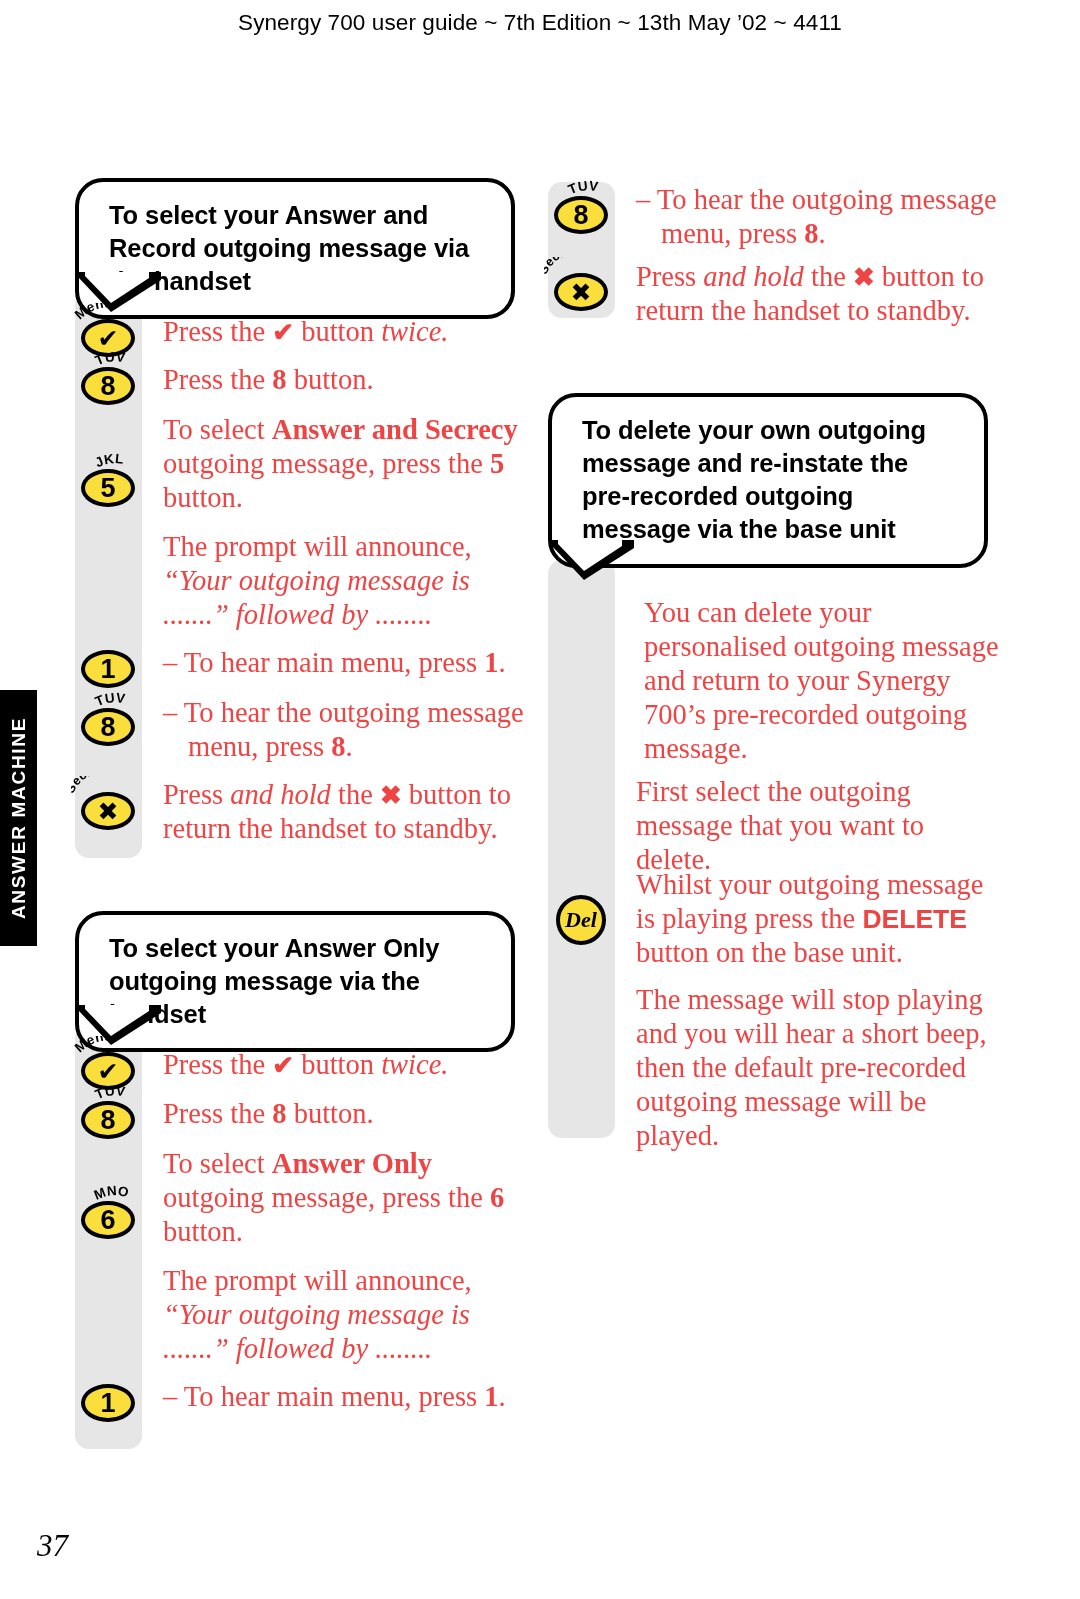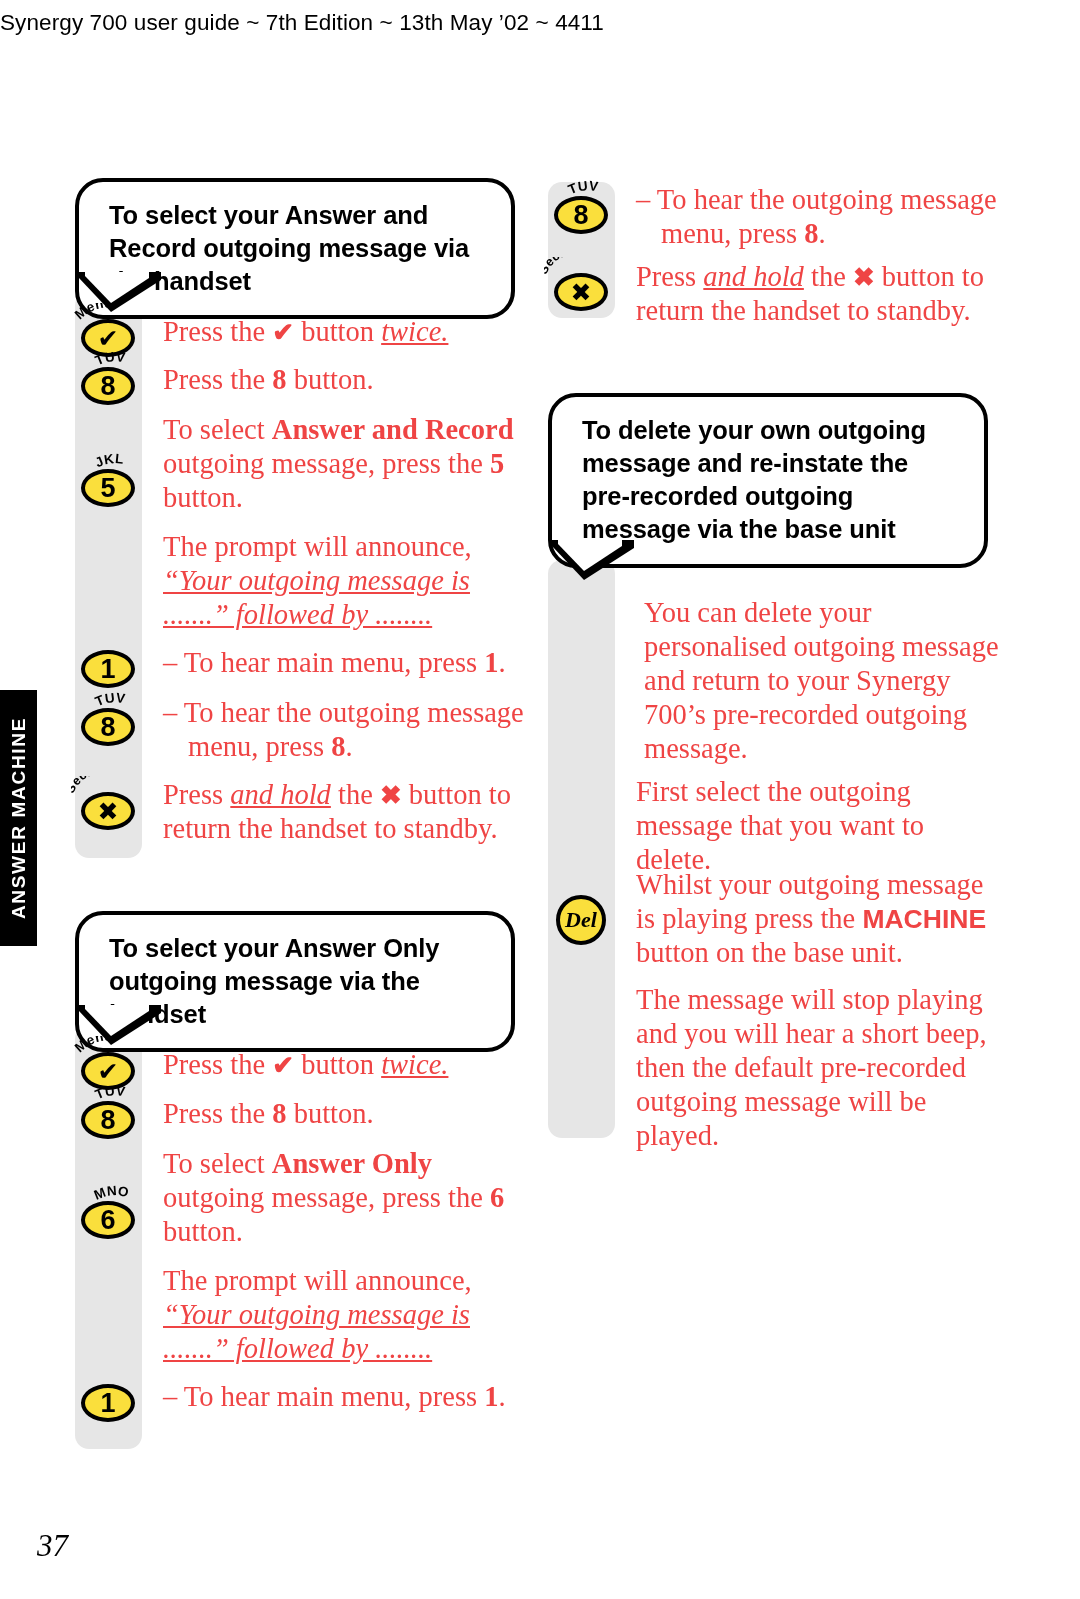--- a/index.html
+++ b/index.html
@@ -3,21 +3,21 @@
 <meta charset="utf-8">
 <style>
   html,body{margin:0;padding:0;}
   body{
     width:1080px;height:1599px;background:#ffffff;position:relative;
     font-family:"Liberation Serif", serif;overflow:hidden;
   }
 
   
   .runhead{
-    position:absolute;top:10px;left:0;width:1080px;
+    position:absolute;top:10px;left:0;width:1080px;text-align:center;
     font-family:"Liberation Sans", sans-serif;
     font-size:22.5px;letter-spacing:.1px;color:#000;
   }
 
   
   .sidetab{
     position:absolute;left:0;top:690px;width:37px;height:256px;
     background:#000;overflow:hidden;
   }
   .sidetab span{
@@ -53,21 +53,21 @@
   .tail svg{display:block;}
 
   
   .step{position:absolute;left:0;width:100%;}
   .step .txt{
     position:absolute;left:88px;width:362px;
     font-size:28.5px;line-height:1.195;color:#ef4444;
   }
   .col-right .step .txt{width:368px;}
   .txt b{font-weight:bold;}
-  .txt i{font-style:italic;text-decoration:underline;}
+  .txt i{font-style:italic;}
   .txt .sans-b{font-family:"Liberation Sans",sans-serif;font-weight:bold;font-size:26.5px;}
   .txt .xg{font-family:"Liberation Sans",sans-serif;font-weight:bold;font-size:26px;}
   .txt .chk{font-family:"Liberation Sans",sans-serif;font-weight:bold;font-size:26px;}
   .hang{padding-left:25px;text-indent:-25px;}
 
   
   .key{position:absolute;width:62px;height:46px;}
   .key .body{
     position:absolute;left:4px;top:4px;width:54px;height:38px;
     background:#fadf3c;border:4px solid #000;border-radius:50%;
@@ -154,21 +154,21 @@
 
   <div class="step" style="top:405px;">
     <div class="key" style="left:2px;top:60px;">
       <div class="body"></div>
       <svg class="arc" viewBox="0 0 74 40">
         <path id="a3" d="M14,30 A31,25 0 0 1 64,16" fill="none"></path>
         <text><textPath href="#a3" startOffset="34%">JKL</textPath></text>
       </svg>
       <div class="digit">5</div>
     </div>
-    <div class="txt" style="top:8px;">To select <b>Answer and Record</b> outgoing message, press the <b>5</b> button.</div>
+    <div class="txt" style="top:8px;">To select <b>Answer and Secrecy</b> outgoing message, press the <b>5</b> button.</div>
   </div>
 
   <div class="step" style="top:522px;">
     <div class="txt" style="top:8px;">The prompt will announce, <i>“Your outgoing message is .......” followed by ........</i></div>
   </div>
 
   <div class="step" style="top:638px;">
     <div class="key" style="left:2px;top:8px;">
       <div class="body"></div>
       <div class="digit">1</div>
@@ -304,21 +304,21 @@
 
   <div class="step" style="top:775px;">
     <div class="txt" style="top:0;">First select the outgoing message that you want to delete.</div>
   </div>
 
   <div class="step" style="top:860px;">
     <div class="key round" style="left:5px;top:32px;">
       <div class="body"></div>
       <div class="digit">Del</div>
     </div>
-    <div class="txt" style="top:8px;">Whilst your outgoing message is playing press the <span class="sans-b">MACHINE</span> button on the base unit.</div>
+    <div class="txt" style="top:8px;">Whilst your outgoing message is playing press the <span class="sans-b">DELETE</span> button on the base unit.</div>
   </div>
 
   <div class="step" style="top:975px;">
     <div class="txt" style="top:8px;">The message will stop playing and you will hear a short beep, then the default pre-recorded outgoing message will be played.</div>
   </div>
 </div>
 
 <div class="pageno">37</div>
 
 </body></html>

